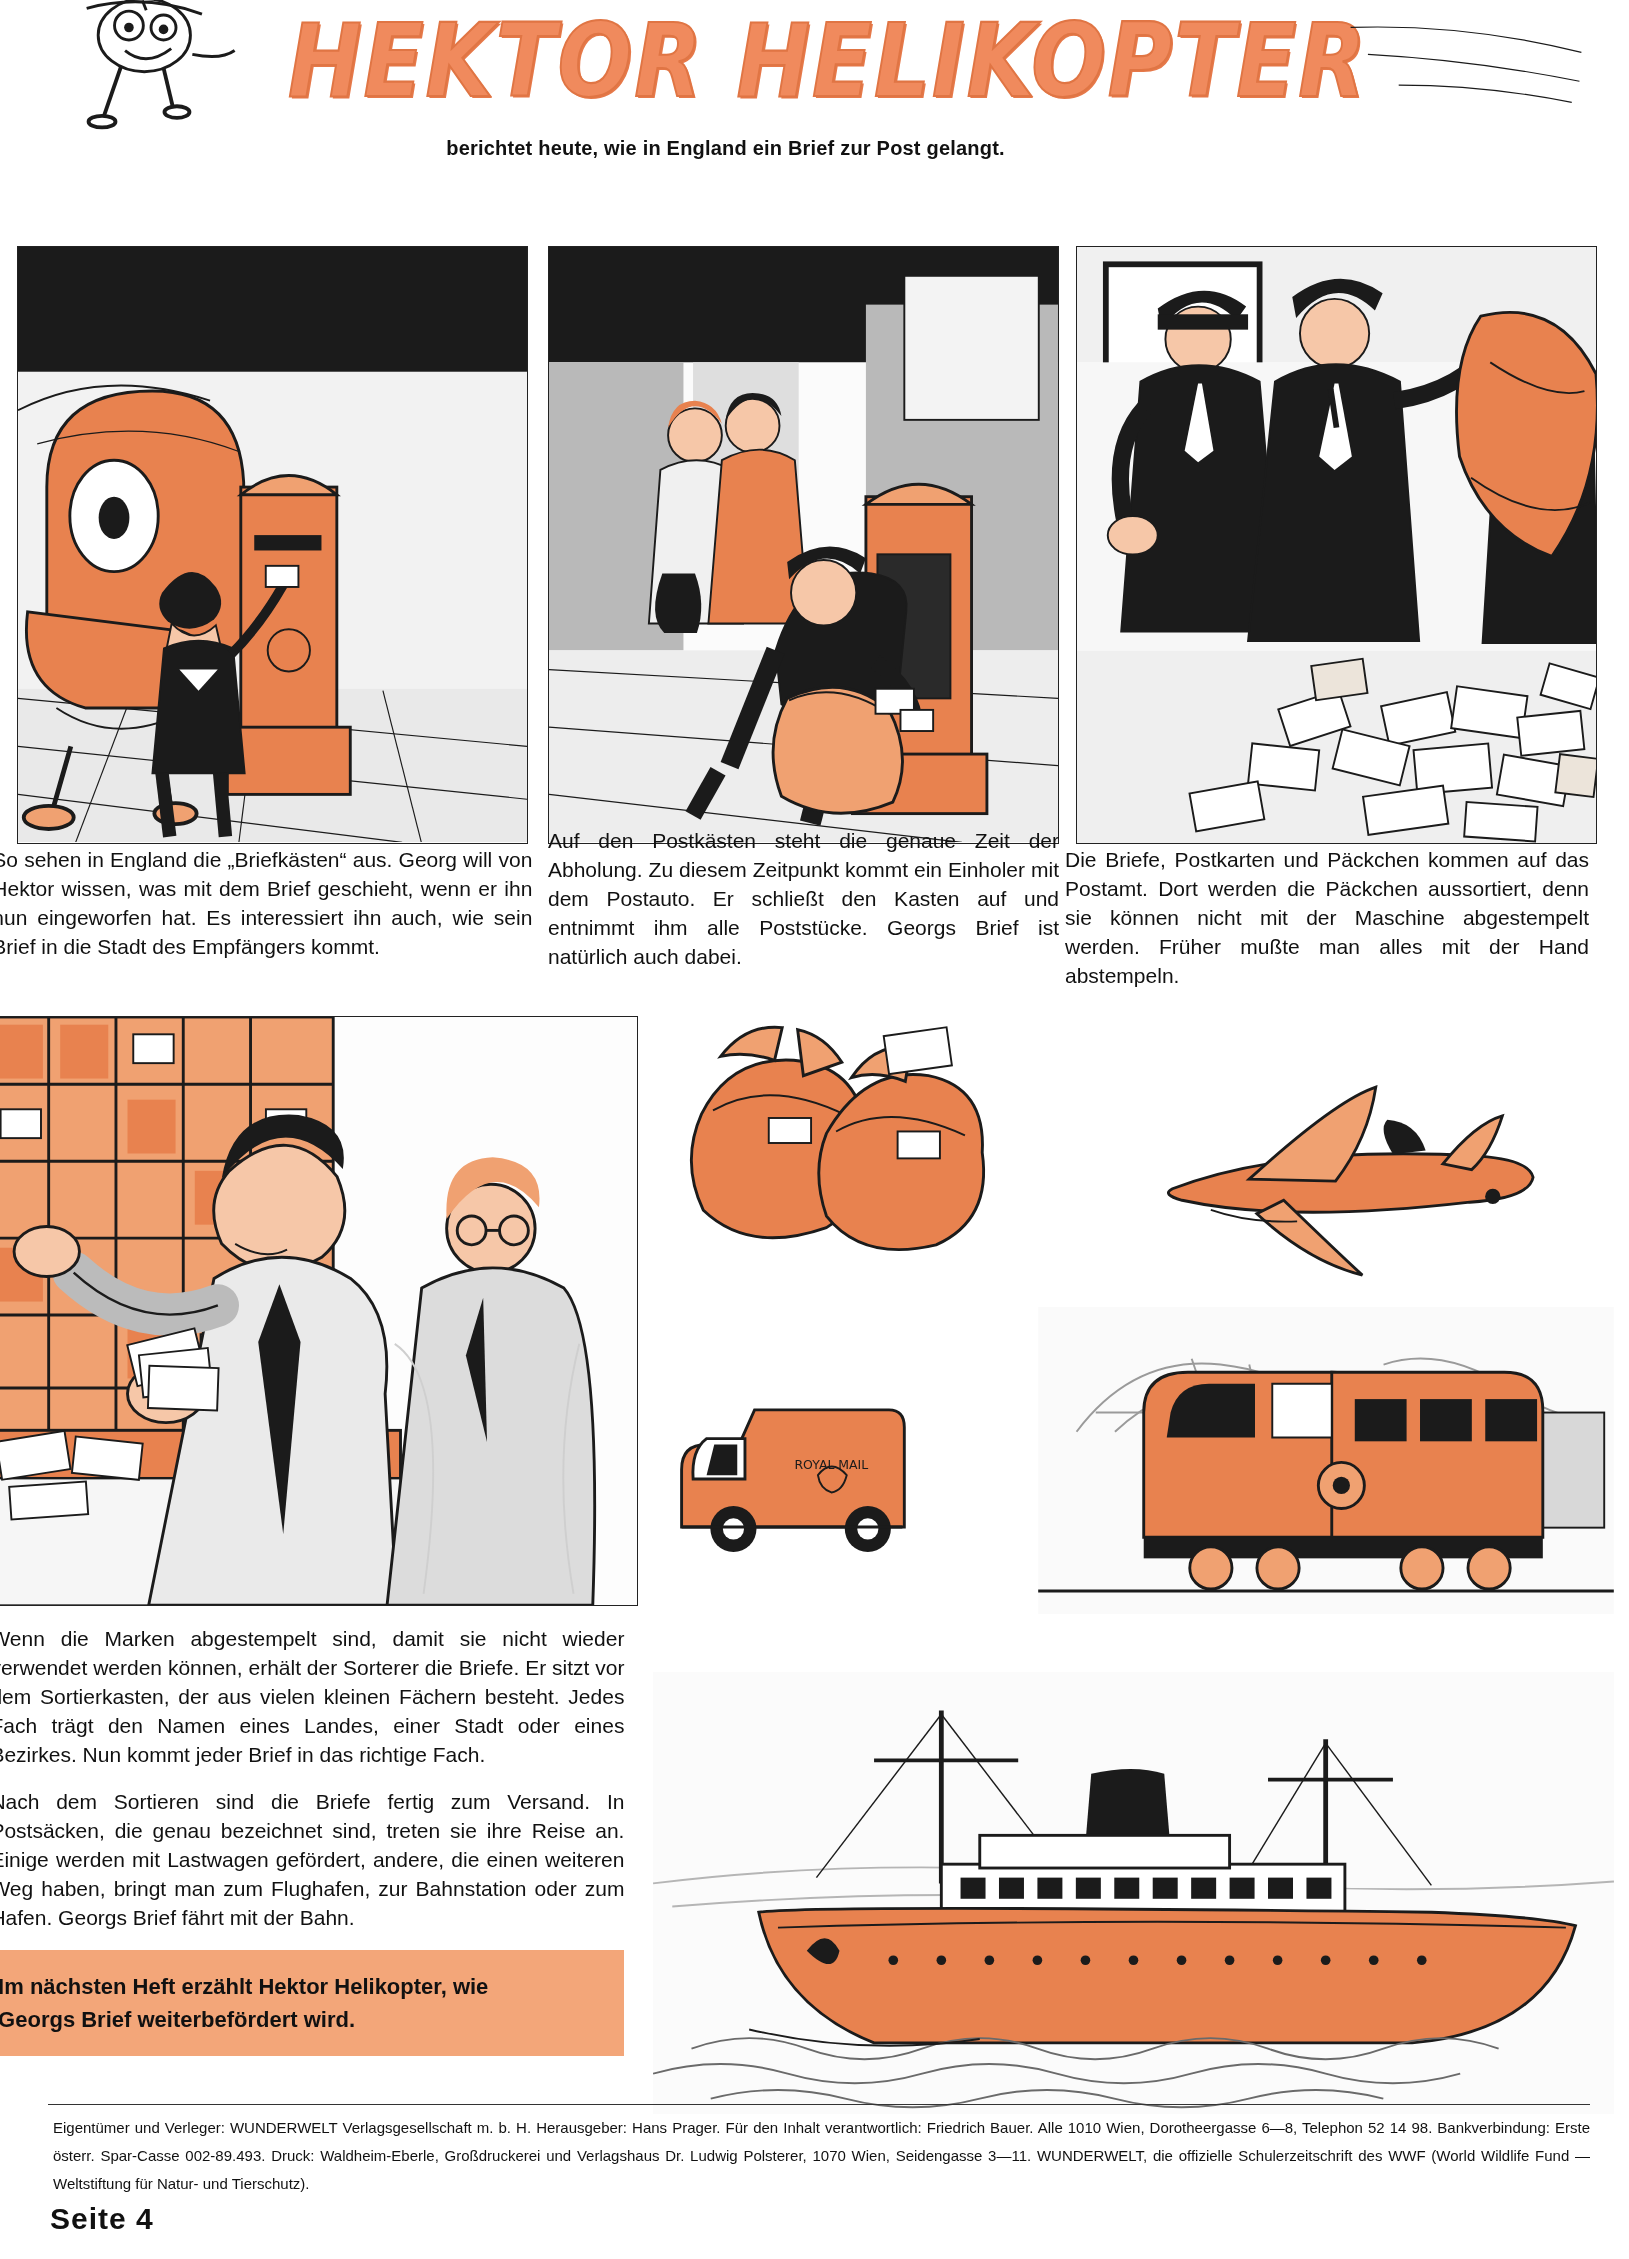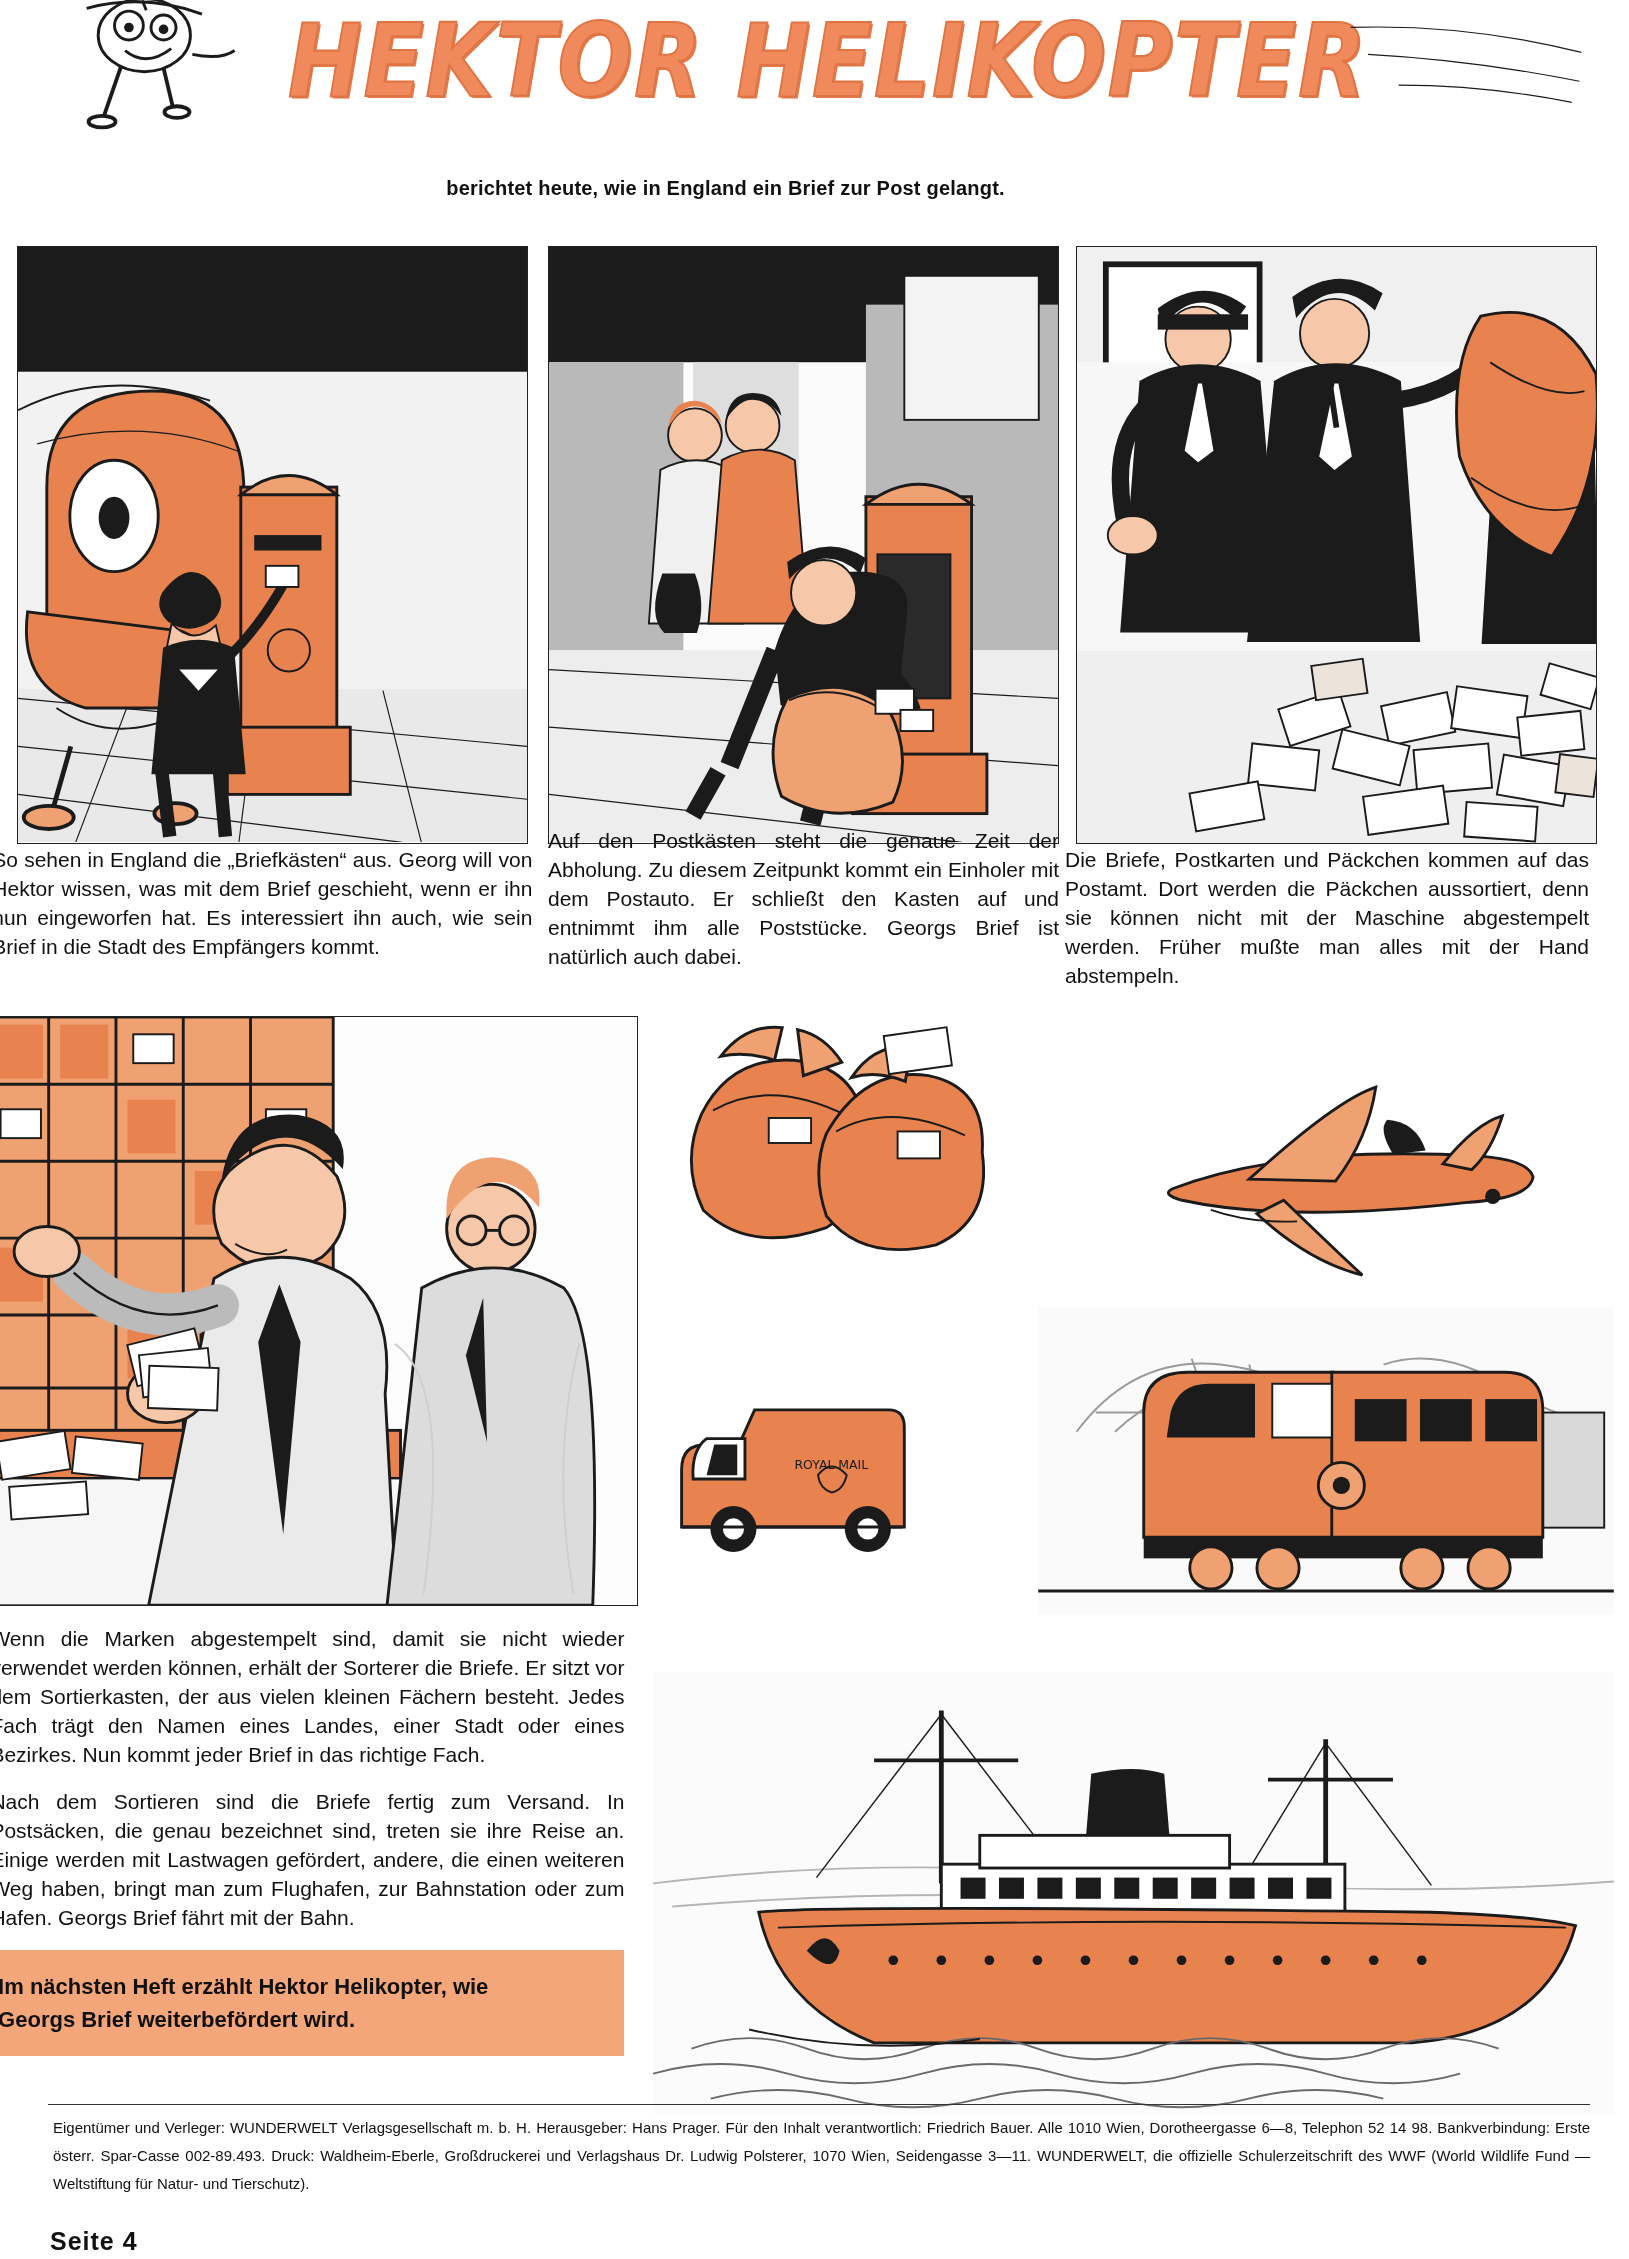--- a/index.html
+++ b/index.html
@@ -55,21 +55,20 @@
   .subtitle {
     position: absolute;
     top: 133px;
     left: 0;
     width: 1451px;
     text-align: center;
     font-size: 20px;
     font-weight: bold;
     line-height: 30px;
     letter-spacing: 0.2px;
-    margin-top: 40px;
   }
 
   
   .row1 {
     position: absolute;
     top: 238px;
     left: 0;
     width: 1629px;
     height: 596px;
   }
@@ -140,24 +139,23 @@
     left: 48px;
     top: 2104px;
     width: 1542px;
     height: 1px;
     background: #333;
   }
   .pagenum {
     position: absolute;
     left: 50px;
     top: 2202px;
-    font-size: 25px;
+    font-size: 30px;
     font-weight: bold;
     letter-spacing: 1px;
-    margin-top: 25px;
   }
 
   
   .ill { position:absolute; inset:0; }
   .or   { fill:#e8824f; }
   .or2  { fill:#f0a171; }
   .dk   { fill:#1b1b1b; }
   .gy   { fill:#b9b9b9; }
   .gy2  { fill:#dedede; }
   .wh   { fill:#ffffff; }

